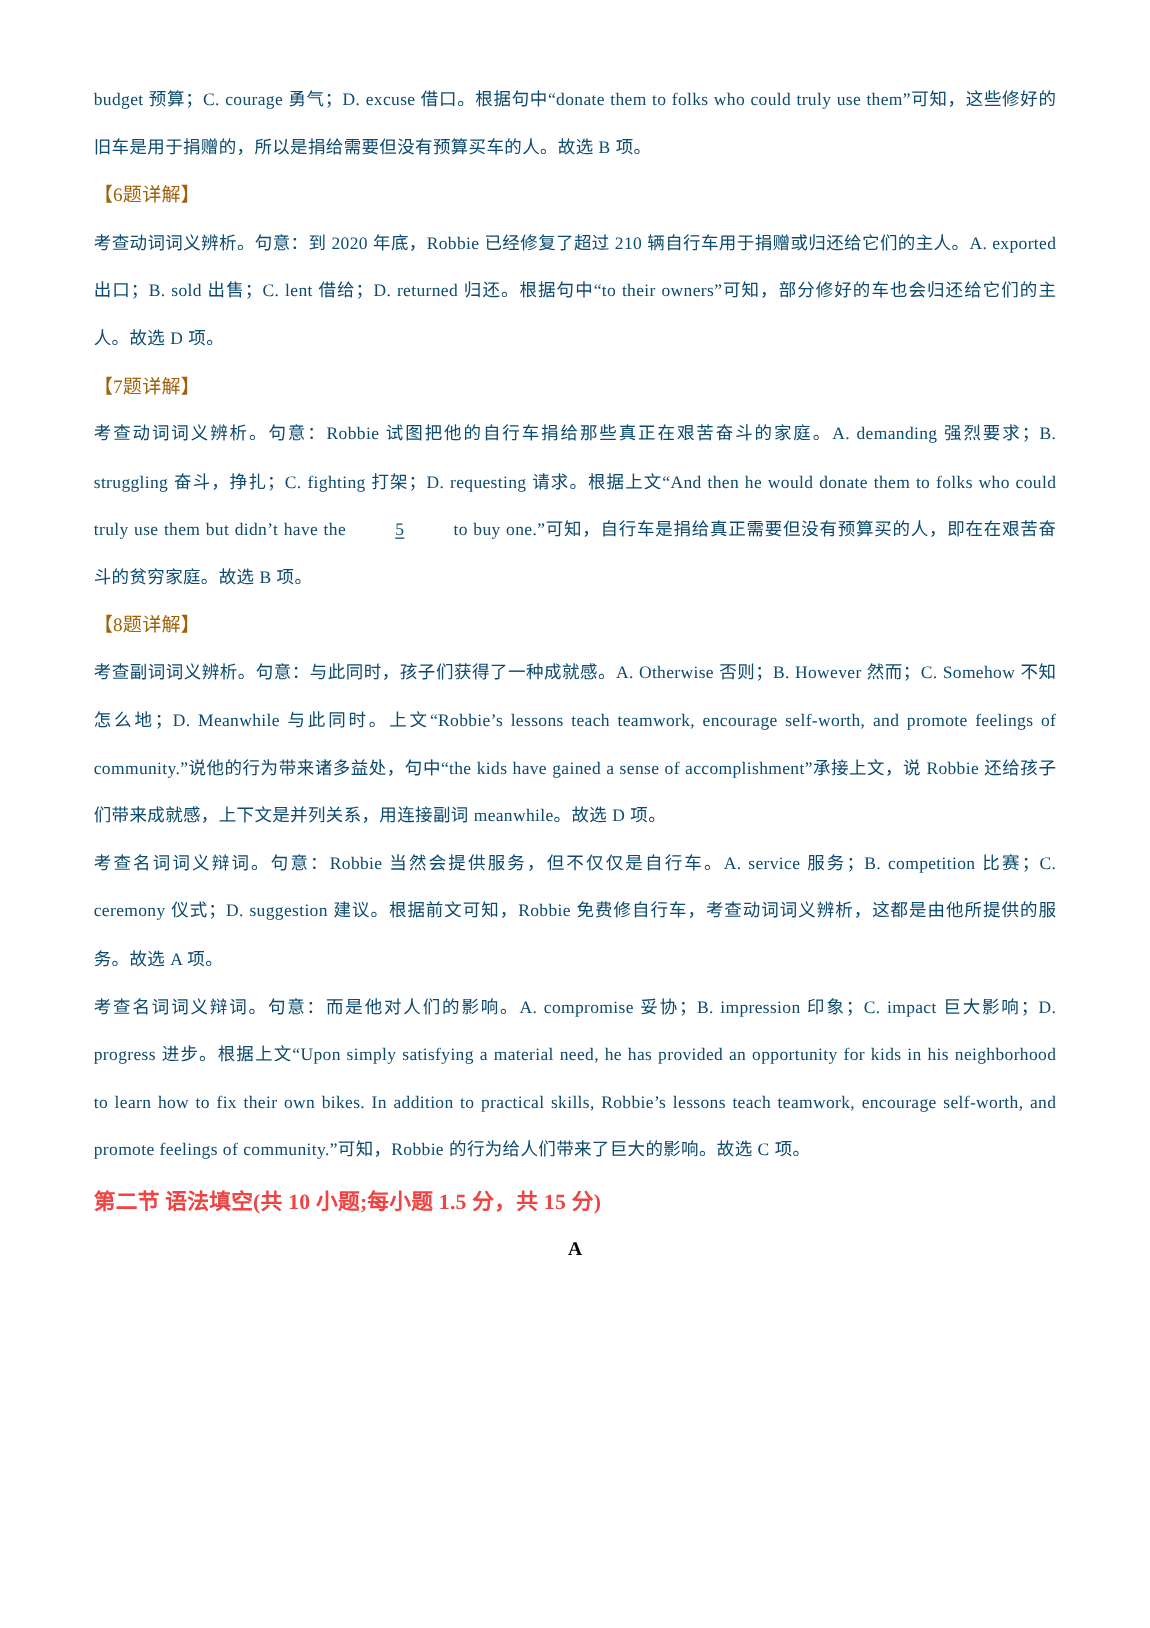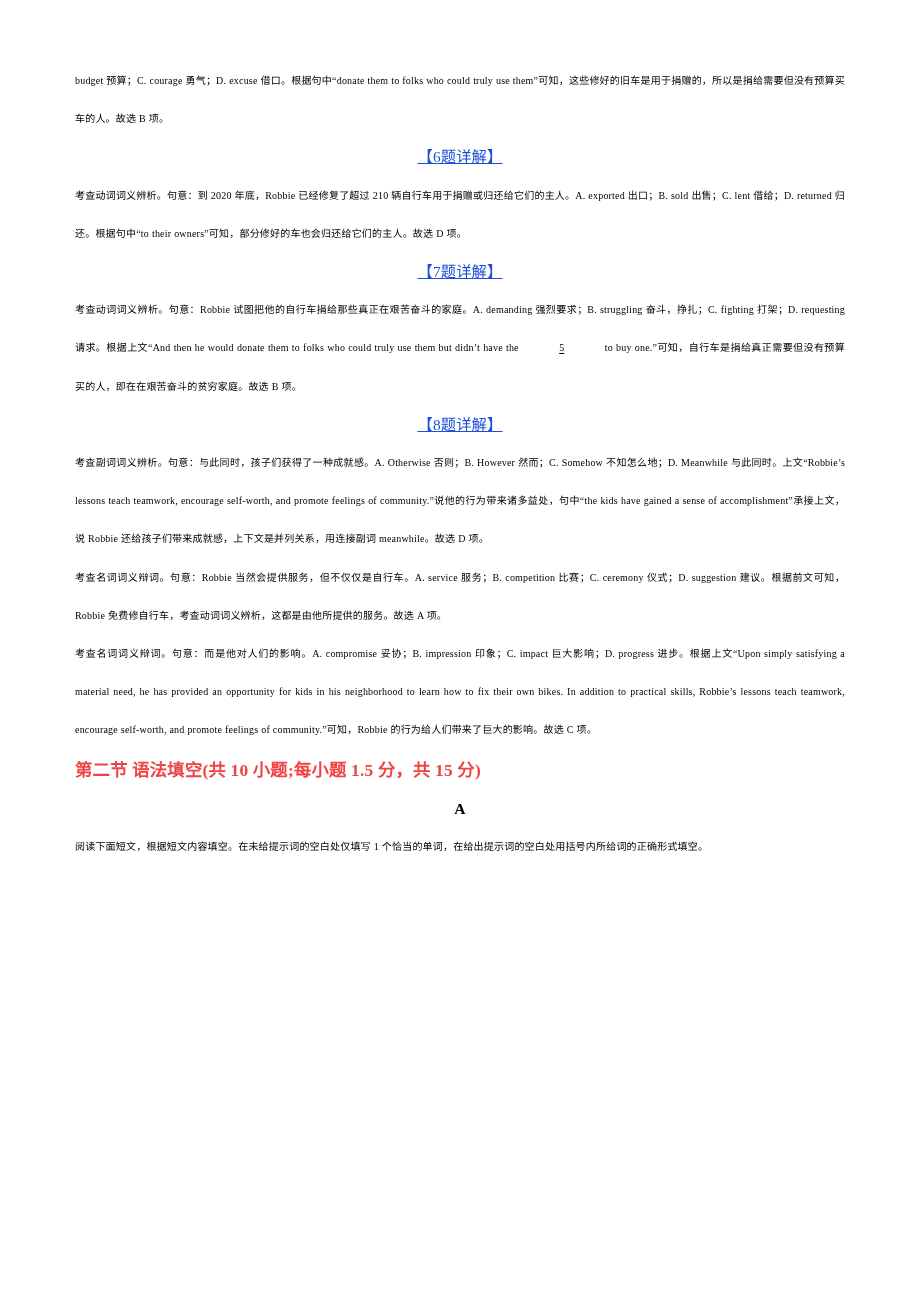--- a/index.html
+++ b/index.html
@@ -21,38 +21,37 @@
     box-sizing: border-box;
   }
   .content {
     position: absolute;
     left: 75px;
     top: 62px;
     width: 770px;
   }
   
   .para {
-    font-size: 10px;
+    font-size: 14px;
     line-height: 38.2px;
     text-align: justify;
     text-justify: inter-character;
     margin: 0;
     letter-spacing: 0.02em;
     word-spacing: 0.02em;
-    color: #000000;
+    color: #0c4a6e;
   }
   
   .detail-head {
     font-size: 15.3px;
     line-height: 38.2px;
     margin: 0;
-    text-align: center;
-    color: #1d4ed8;
+    text-align: left;
+    color: #a16207;
     letter-spacing: 0.01em;
-    text-decoration: underline;
   }
   
   .section-head {
     font-size: 17.4px;
     line-height: 40px;
     font-weight: bold;
     margin: 0;
     text-align: left;
     color: #ef4444;
     letter-spacing: 0.01em;
@@ -98,16 +97,15 @@
 
     <p class="para">考查名词词义辩词。句意：Robbie 当然会提供服务，但不仅仅是自行车。A. service 服务；B. competition 比赛；C. ceremony 仪式；D. suggestion 建议。根据前文可知，Robbie 免费修自行车，考查动词词义辨析，这都是由他所提供的服务。故选 A 项。</p>
 
 
     <p class="para">考查名词词义辩词。句意：而是他对人们的影响。A. compromise 妥协；B. impression 印象；C. impact 巨大影响；D. progress 进步。根据上文“Upon simply satisfying a material need, he has provided an opportunity for kids in his neighborhood to learn how to fix their own bikes. In addition to practical skills, Robbie’s lessons teach teamwork, encourage self-worth, and promote feelings of community.”可知，Robbie 的行为给人们带来了巨大的影响。故选 C 项。</p>
 
     <p class="section-head">第二节 语法填空(共 10 小题;每小题 1.5 分，共 15 分)</p>
 
     <p class="passage-letter">A</p>
 
-    <p class="para">阅读下面短文，根据短文内容填空。在未给提示词的空白处仅填写 1 个恰当的单词，在给出提示词的空白处用括号内所给词的正确形式填空。</p>
 
   </div>
 </div>
 
 </body></html>

